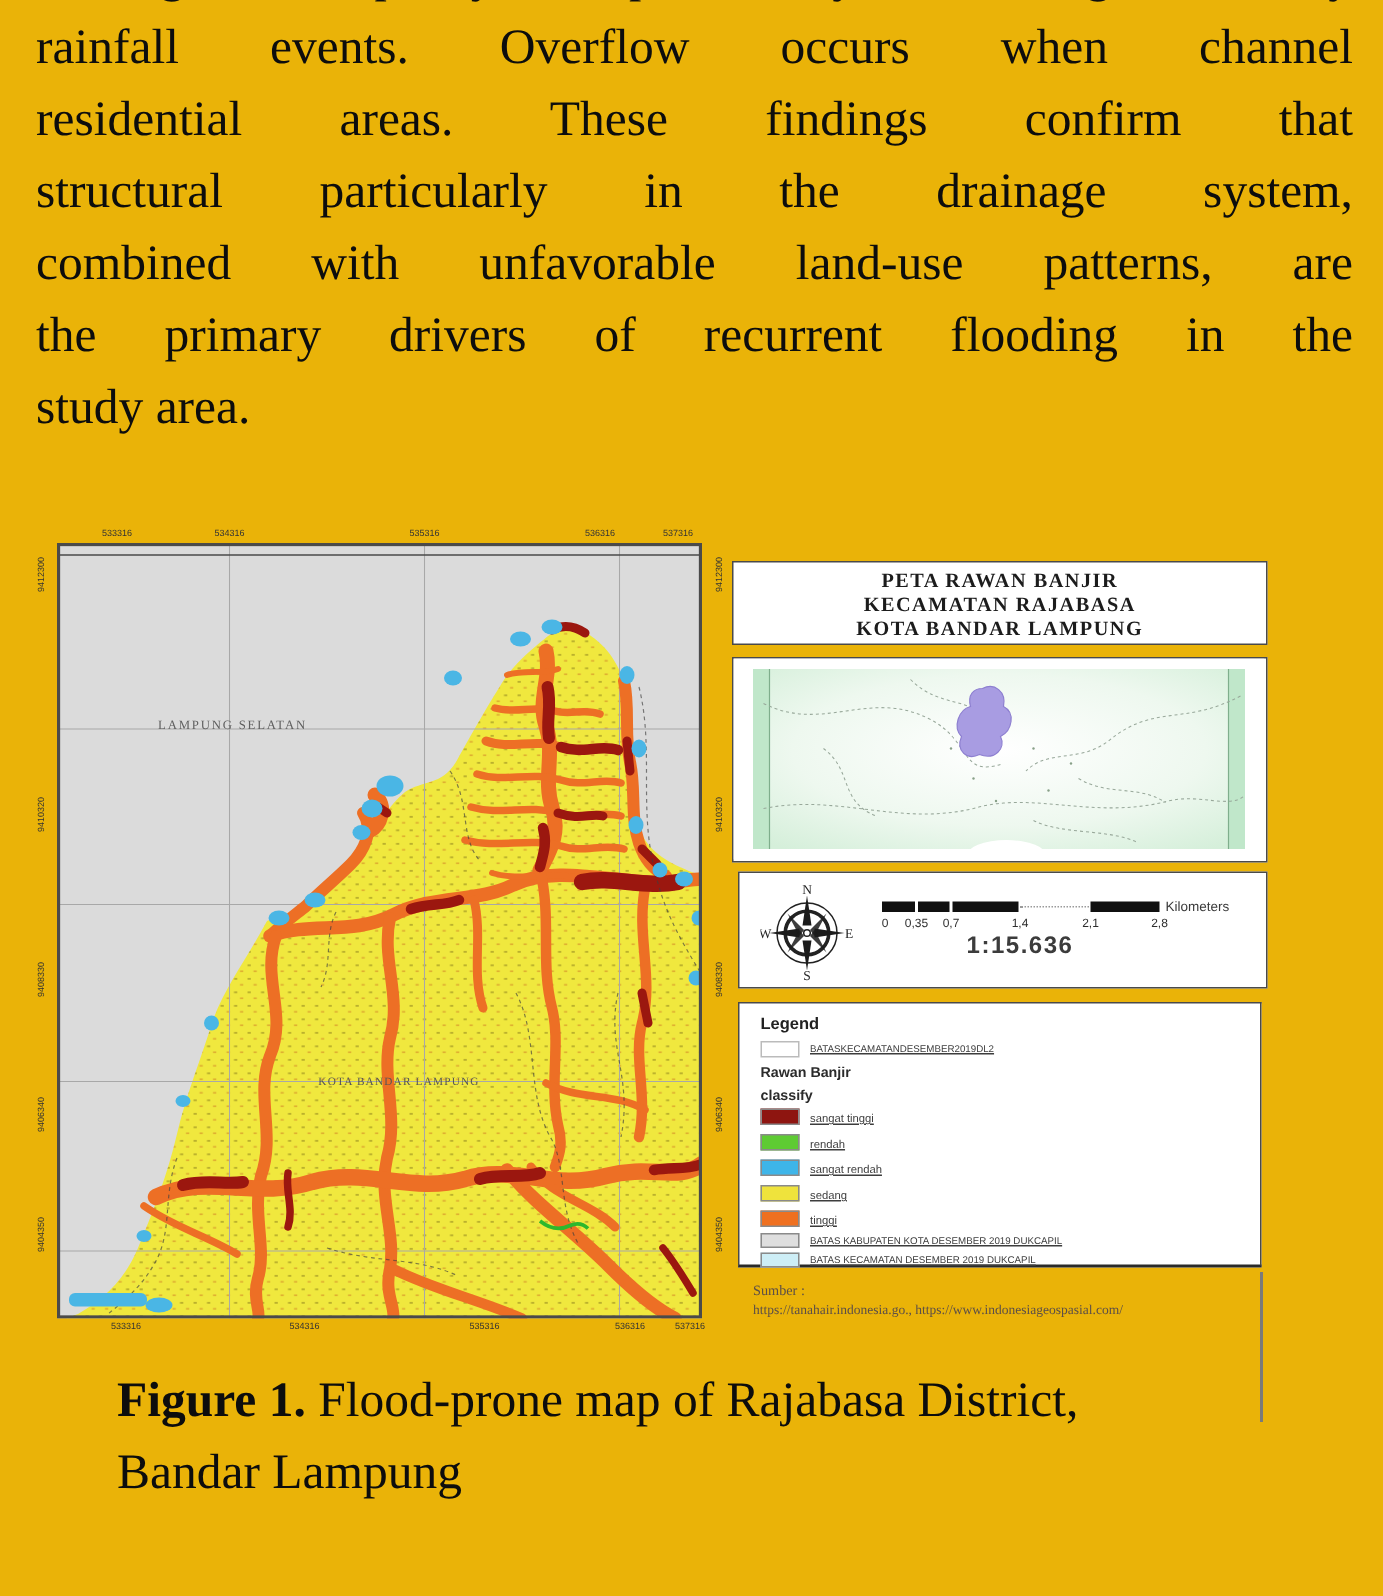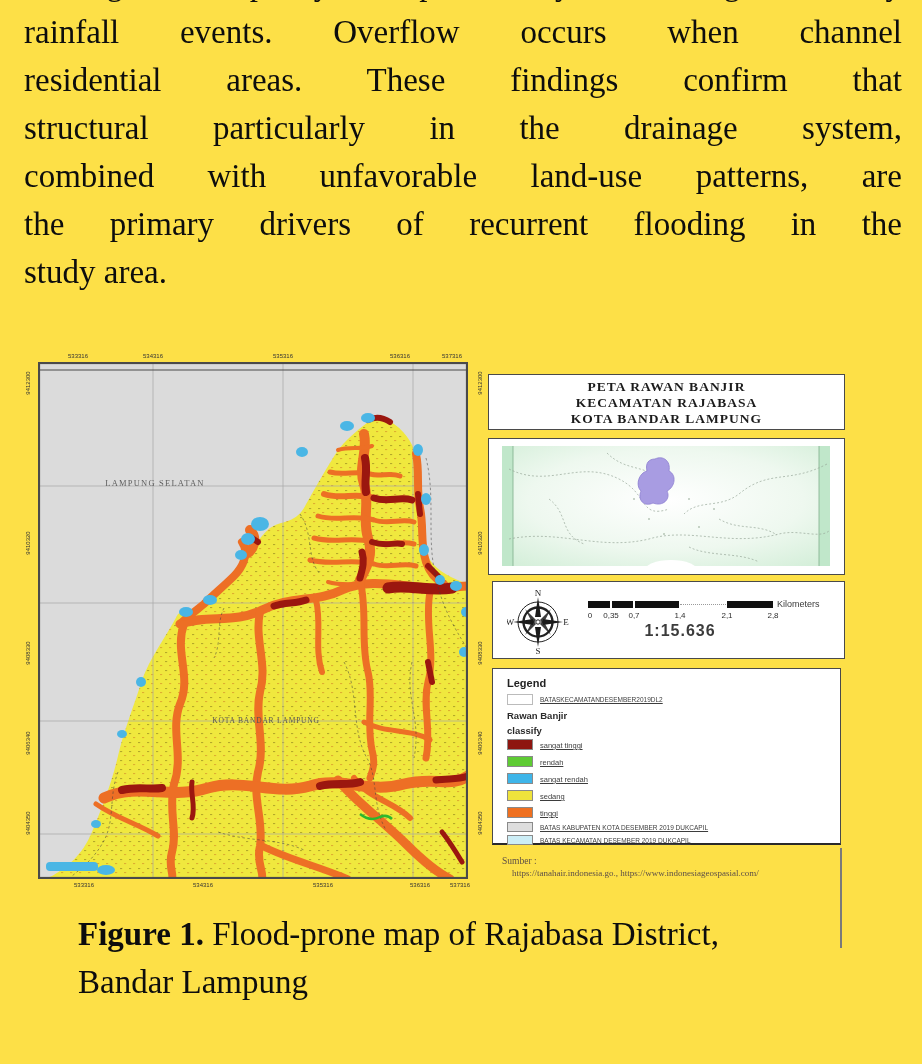--- a/index.html
+++ b/index.html
@@ -1,16 +1,16 @@
 <!DOCTYPE html>
 <html><head>
 <meta charset="utf-8">
 <style>
   html,body{margin:0;padding:0;background:#fff;}
-  .page{position:relative;width:922px;height:1064px;background:#fde047;overflow:hidden;
+  .page{position:relative;width:922px;height:1064px;background:#eab308;overflow:hidden;
         font-family:"Liberation Serif",serif;color:#101010;}
   
   .body-text{position:absolute;left:24px;top:0;width:878px;}
   .body-line{font-size:33px;line-height:48px;text-align:justify;text-align-last:justify;
              white-space:normal;color:#0d0d0d;}
   .body-line.clip{margin-top:-40px;}
   .body-line.last{text-align-last:left;}
   
   .figure{position:absolute;left:0;top:360px;width:922px;height:704px;}
   
@@ -39,21 +39,21 @@
   .ratio{position:absolute;left:87px;top:40px;width:200px;text-align:center;
          font-size:16px;font-weight:bold;color:#3c3c3c;letter-spacing:1px;}
   .legend-title{position:absolute;left:14px;top:8px;font-size:11px;font-weight:bold;color:#222;}
   .lg-row{position:absolute;left:14px;height:13px;}
   .sw{position:absolute;left:0;top:0;width:26px;height:11px;border:0.8px solid #8a8a8a;box-sizing:border-box;}
   .lg-label{position:absolute;left:33px;top:2px;font-size:7.5px;color:#3d3d3d;white-space:nowrap;text-decoration:underline;}
   .lg-label.tiny{font-size:6.5px;}
   .lg-head{position:absolute;left:14px;font-size:9.5px;font-weight:bold;color:#2b2b2b;}
   .source{position:absolute;left:14px;top:482px;font-family:"Liberation Serif",serif;color:#5d4f47;}
   .source .s1{font-size:9.5px;display:block;}
-  .source .s2{font-size:9px;display:block;margin-top:2px;white-space:nowrap;margin-left:10px;}
+  .source .s2{font-size:9px;display:block;margin-top:2px;white-space:nowrap;}
   .source-border{position:absolute;left:352px;top:474px;width:1.5px;height:100px;background:#7a7a7a;}
   
   .caption{position:absolute;left:78px;top:550px;font-size:33px;line-height:48px;color:#0d0d0d;}
   .caption .cap-line{display:block;}
   .caption b{font-weight:bold;}
 </style>
 </head>
 <body>
 
 <div class="page">

